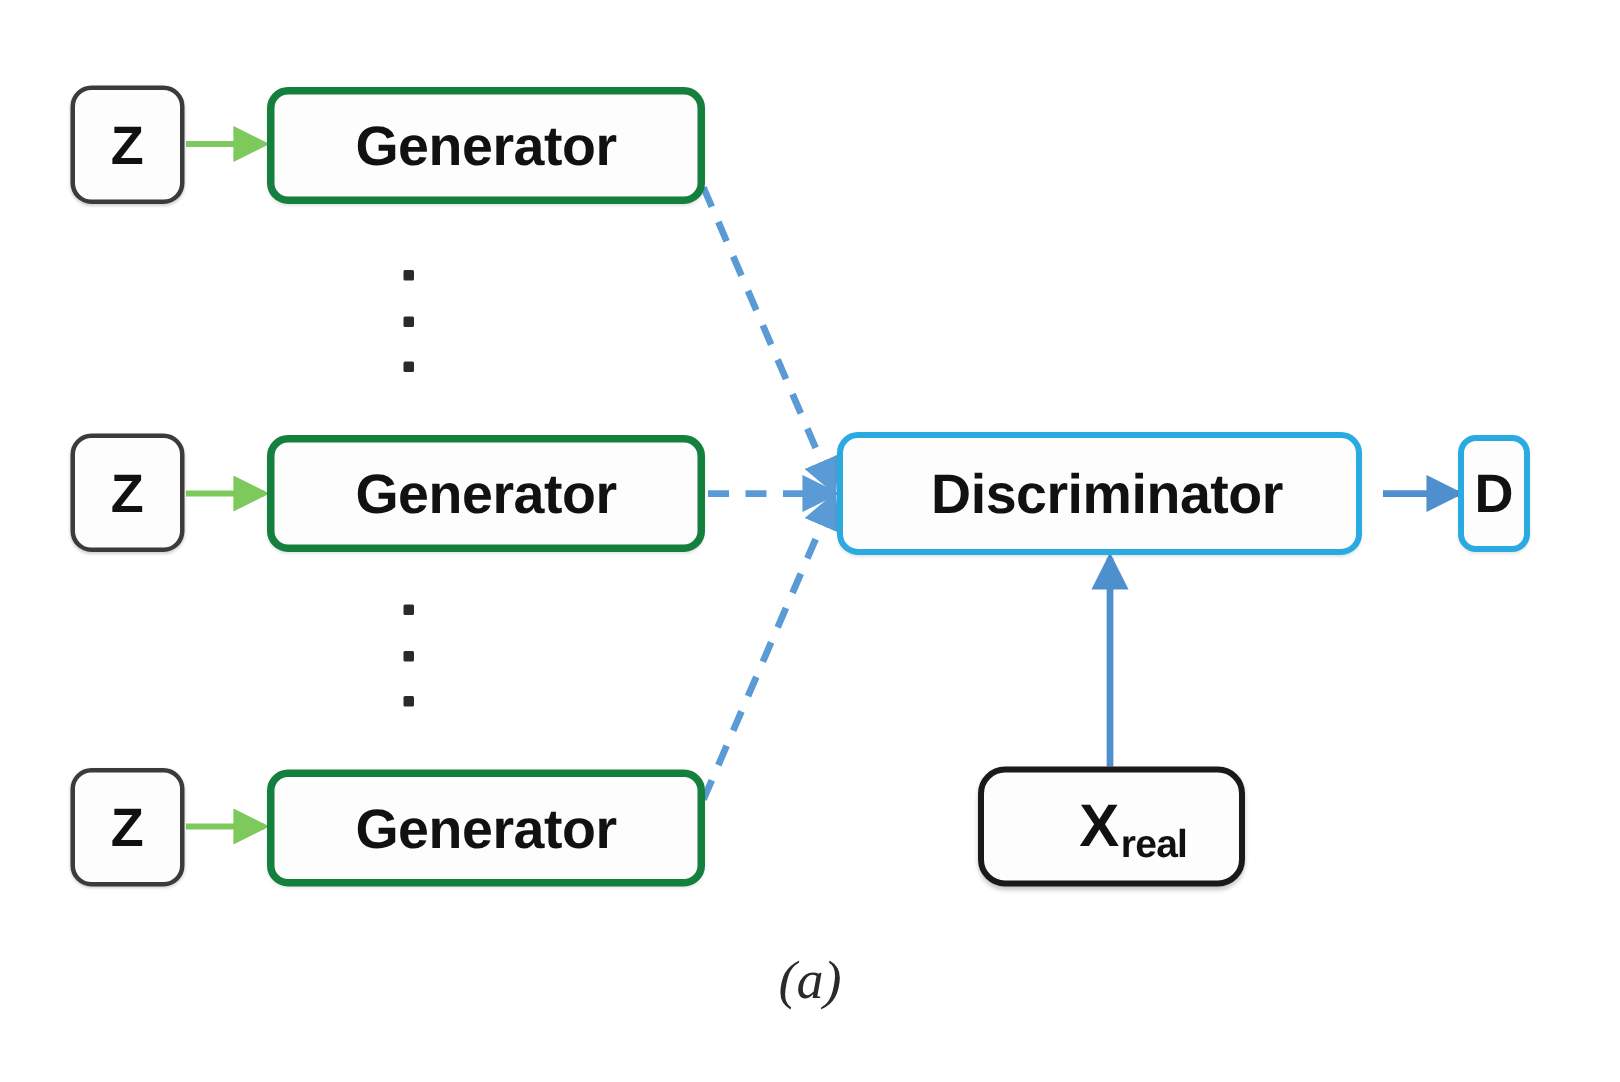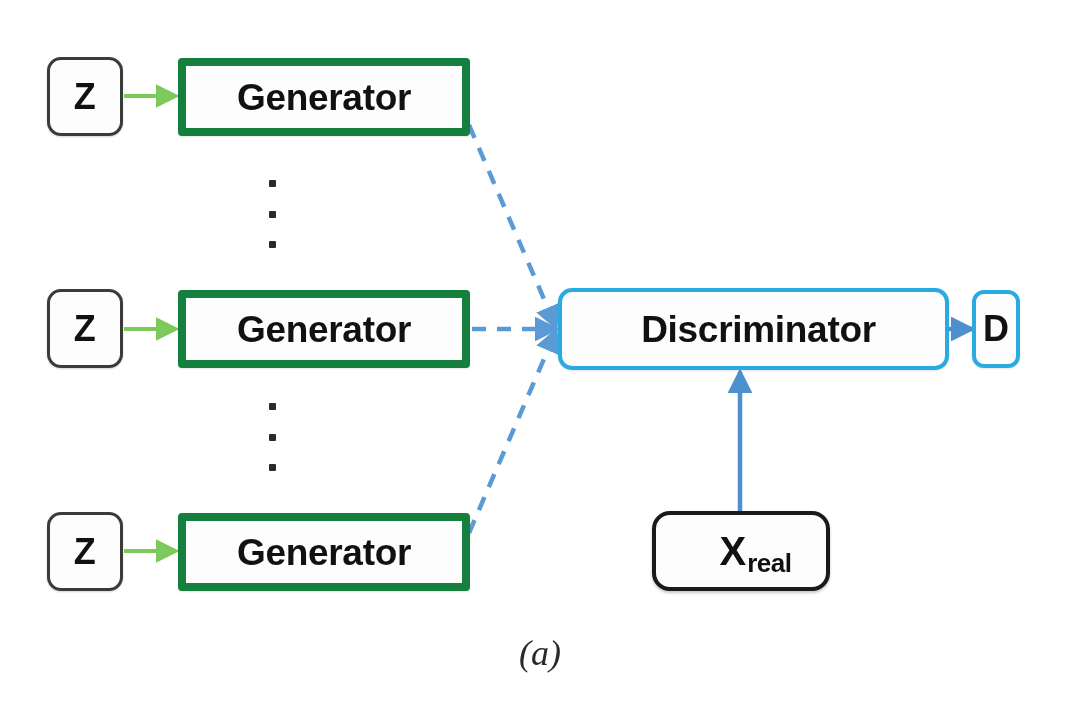--- a/index.html
+++ b/index.html
@@ -41,22 +41,22 @@
     white-space: nowrap;
   }
   .node-z {
     border: 3px solid #3b3b3b;
     border-radius: 14px;
     font-size: 36px;
     letter-spacing: 0.5px;
     box-shadow: 0 1px 2px rgba(0,0,0,0.18);
   }
   .node-generator {
-    border: 8px solid #15803d;
-    border-radius: 4px;
+    border: 5px solid #15803d;
+    border-radius: 14px;
     font-size: 37px;
     letter-spacing: -0.3px;
     box-shadow: 0 1px 2px rgba(0,0,0,0.10);
   }
   .node-discriminator {
     border: 4px solid #29abe2;
     border-radius: 14px;
     font-size: 37px;
     letter-spacing: -0.3px;
     box-shadow: 0 1px 2px rgba(0,0,0,0.10);
@@ -158,21 +158,21 @@
     <span class="dot"></span>
   </div>
 
   <div class="node node-z" style="left:47px; top:289px; width:76px; height:79px;">
     <span>Z</span>
   </div>
   <div class="node node-generator" style="left:178px; top:290px; width:292px; height:78px;">
     <span>Generator</span>
   </div>
 
-  <div class="node node-discriminator" style="left:558px; top:288px; width:391px; height:82px;padding-left:10px;">
+  <div class="node node-discriminator" style="left:558px; top:288px; width:350px; height:82px;padding-left:10px;">
     <span>Discriminator</span>
   </div>
 
   <div class="node node-d" style="left:972px; top:290px; width:48px; height:78px;">
     <span>D</span>
   </div>
 
   <div class="ellipsis" style="left:262px; top:403px; height:68px;">
     <span class="dot"></span>
     <span class="dot"></span>

